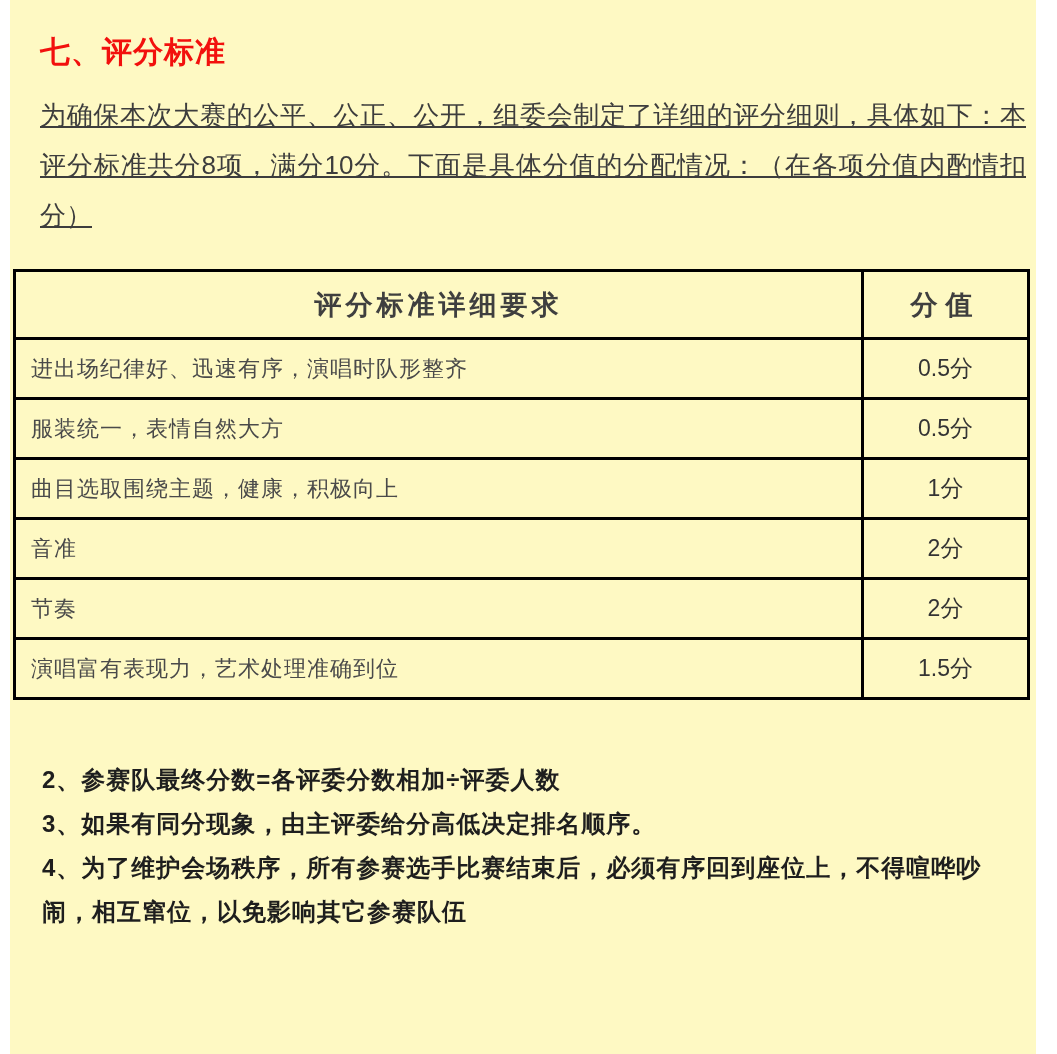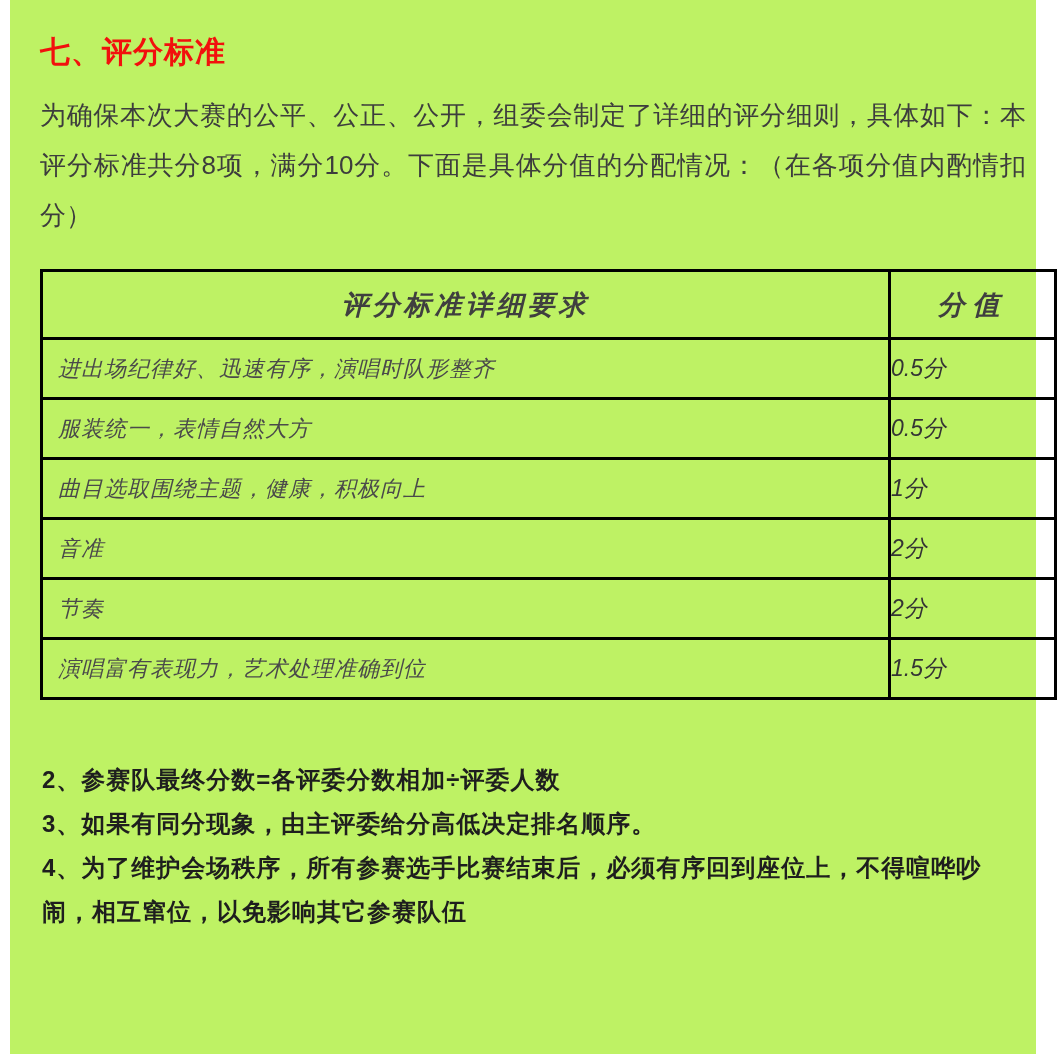--- a/index.html
+++ b/index.html
@@ -6,46 +6,46 @@
   html, body {
     width: 1057px; height: 1054px;
     background: #ffffff;
     font-family: "Liberation Sans", sans-serif;
     overflow: hidden;
   }
   .page-panel {
     position: absolute;
     left: 10px; top: 0;
     width: 1026px; height: 1054px;
-    background: #bef264;
+    background: #fef9c3;
   }
   .doc-title {
     padding-top: 32px;
     margin-left: 30px;
     font-size: 30px;
     font-weight: bold;
     color: #f2100d;
     letter-spacing: 1px;
     font-family: "Liberation Sans", sans-serif;
   }
   .intro-text {
     margin: 17px 24px 0 30px;
     width: 986px;
     font-size: 26px;
     line-height: 50px;
     color: #3d3d3d;
     text-align: justify;
+    text-decoration: underline;
   }
   table.score-table {
-    margin-left: 30px;
+    margin-left: 3px;
     margin-top: 29px;
     width: 1014px;
     border-collapse: collapse;
     table-layout: fixed;
-    font-style: italic;
   }
   .score-table col.c-req   { width: 848px; }
   .score-table col.c-score { width: 166px; }
   .score-table th, .score-table td {
     border: 3px solid #000000;
     font-family: "Liberation Serif", serif;
     vertical-align: middle;
   }
   .score-table th {
     height: 68px;
@@ -57,20 +57,21 @@
   .score-table th.h-req   { letter-spacing: 4px; }
   .score-table th.h-score { letter-spacing: 8px; }
   .score-table td { height: 60px; }
   .score-table td.req-cell {
     padding-left: 15px;
     font-size: 22px;
     color: #4a4a4a;
     letter-spacing: 1px;
   }
   .score-table td.score-cell {
+    text-align: center;
     font-size: 23px;
     color: #343434;
     font-family: "Liberation Sans", "Liberation Serif", sans-serif;
   }
   .notes-block {
     margin: 58px 20px 0 32px;
     width: 984px;
   }
   .notes-block p {
     font-size: 24px;

